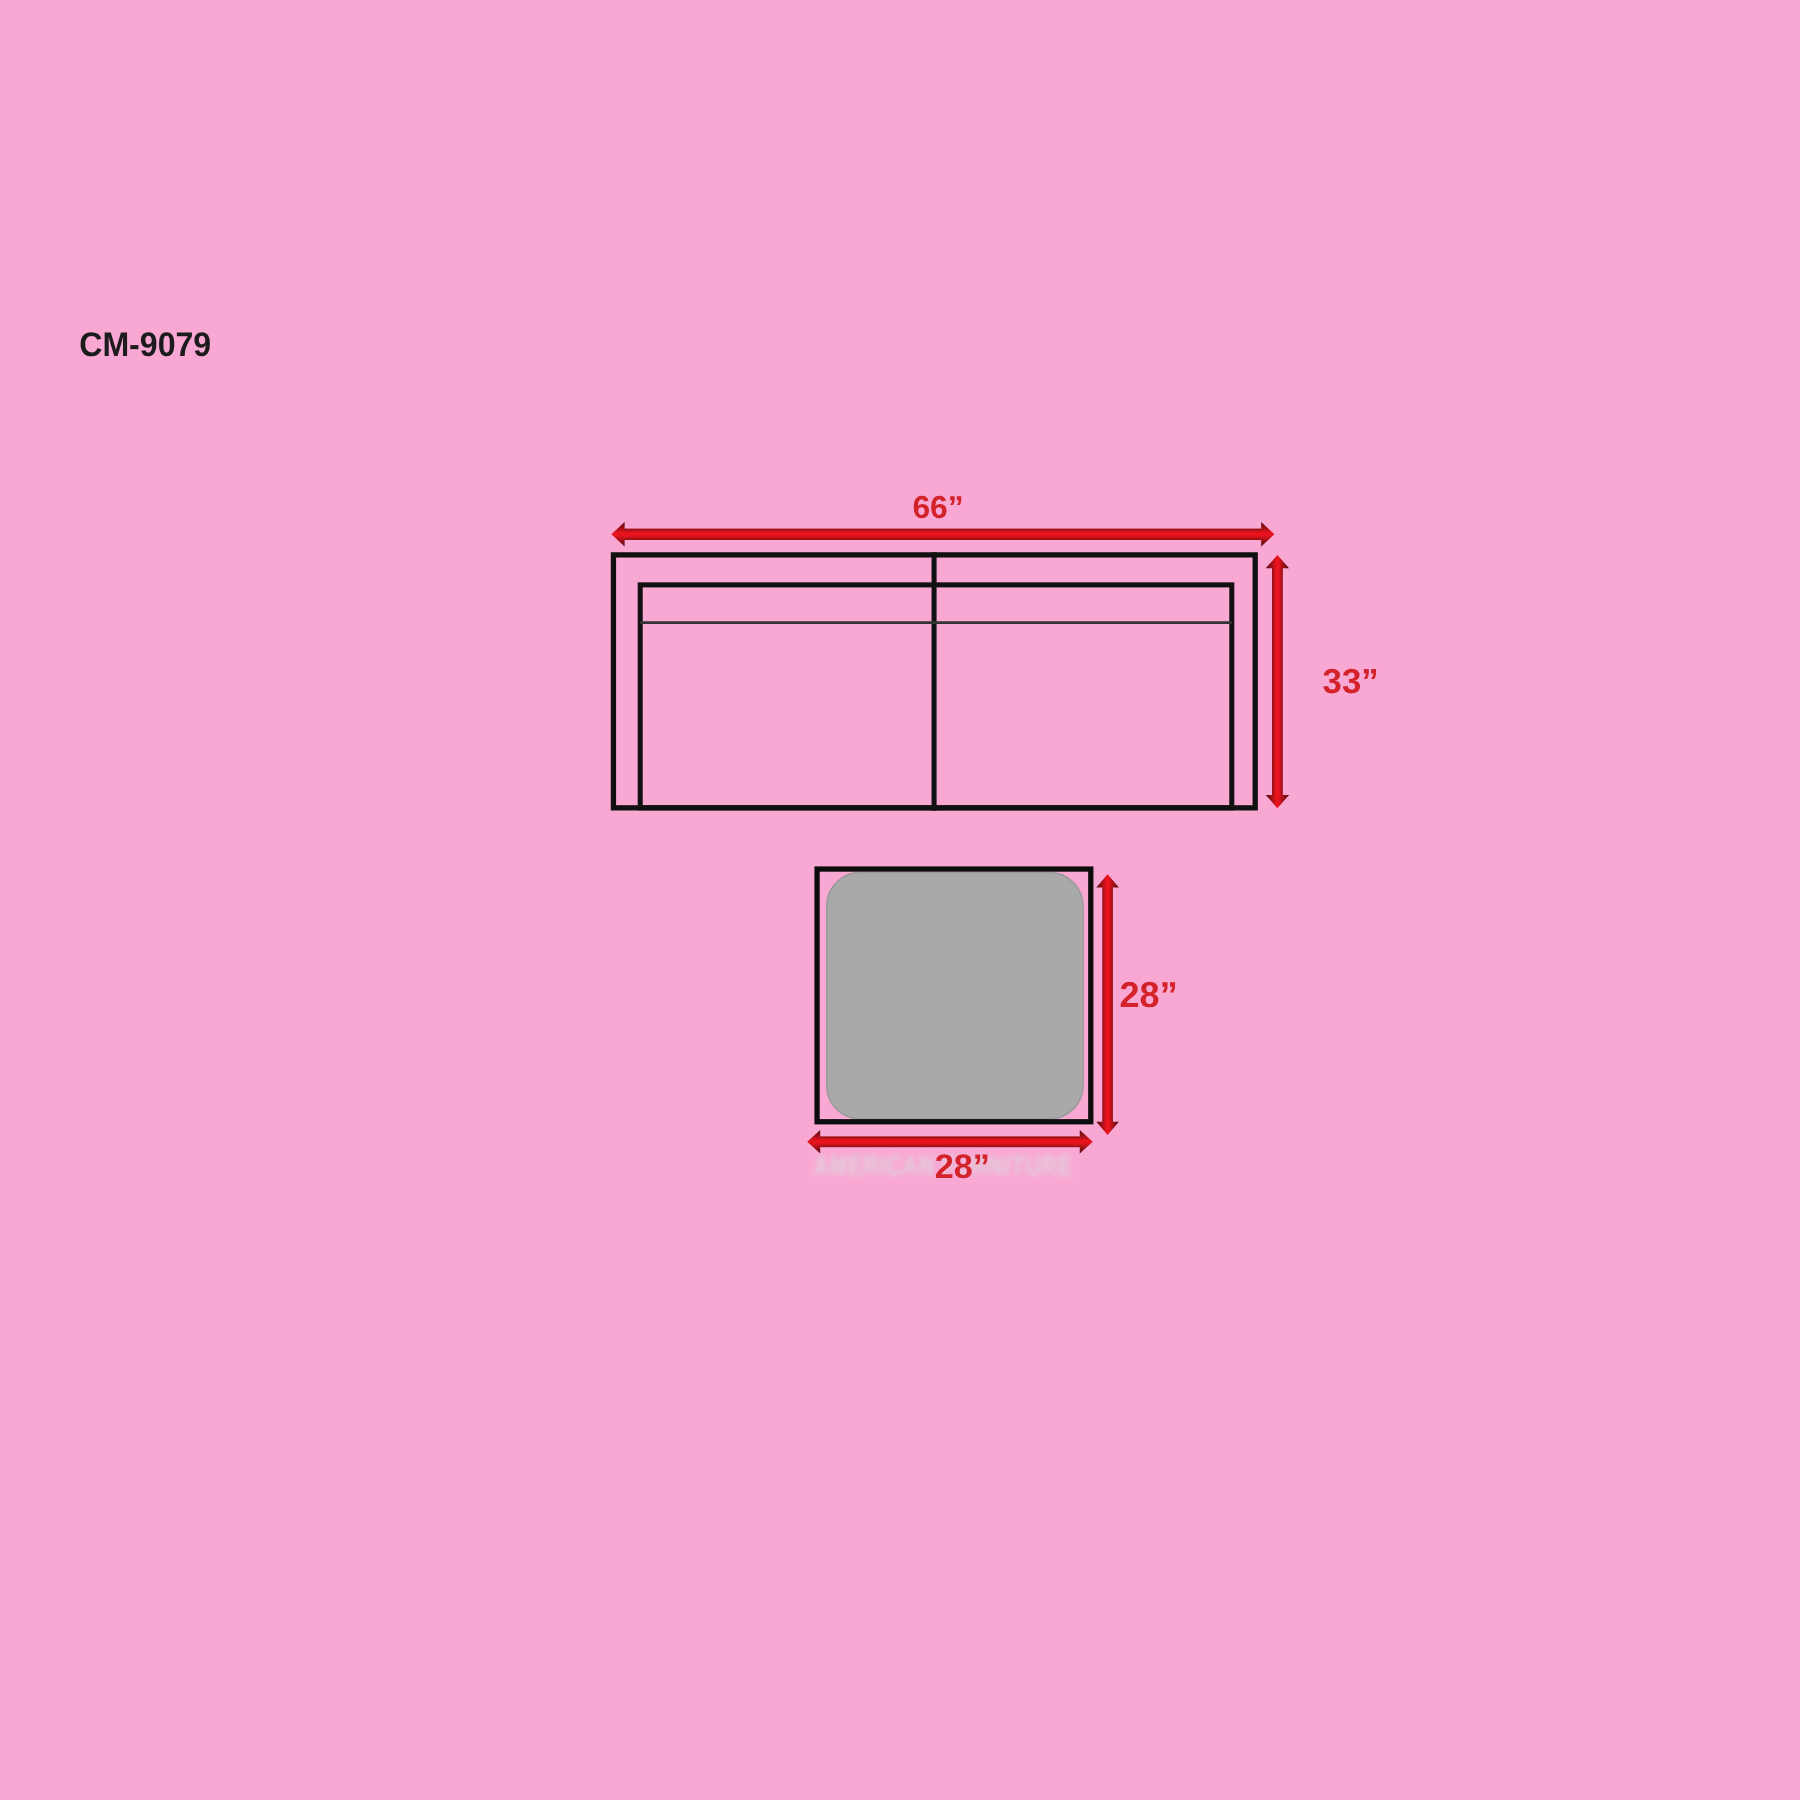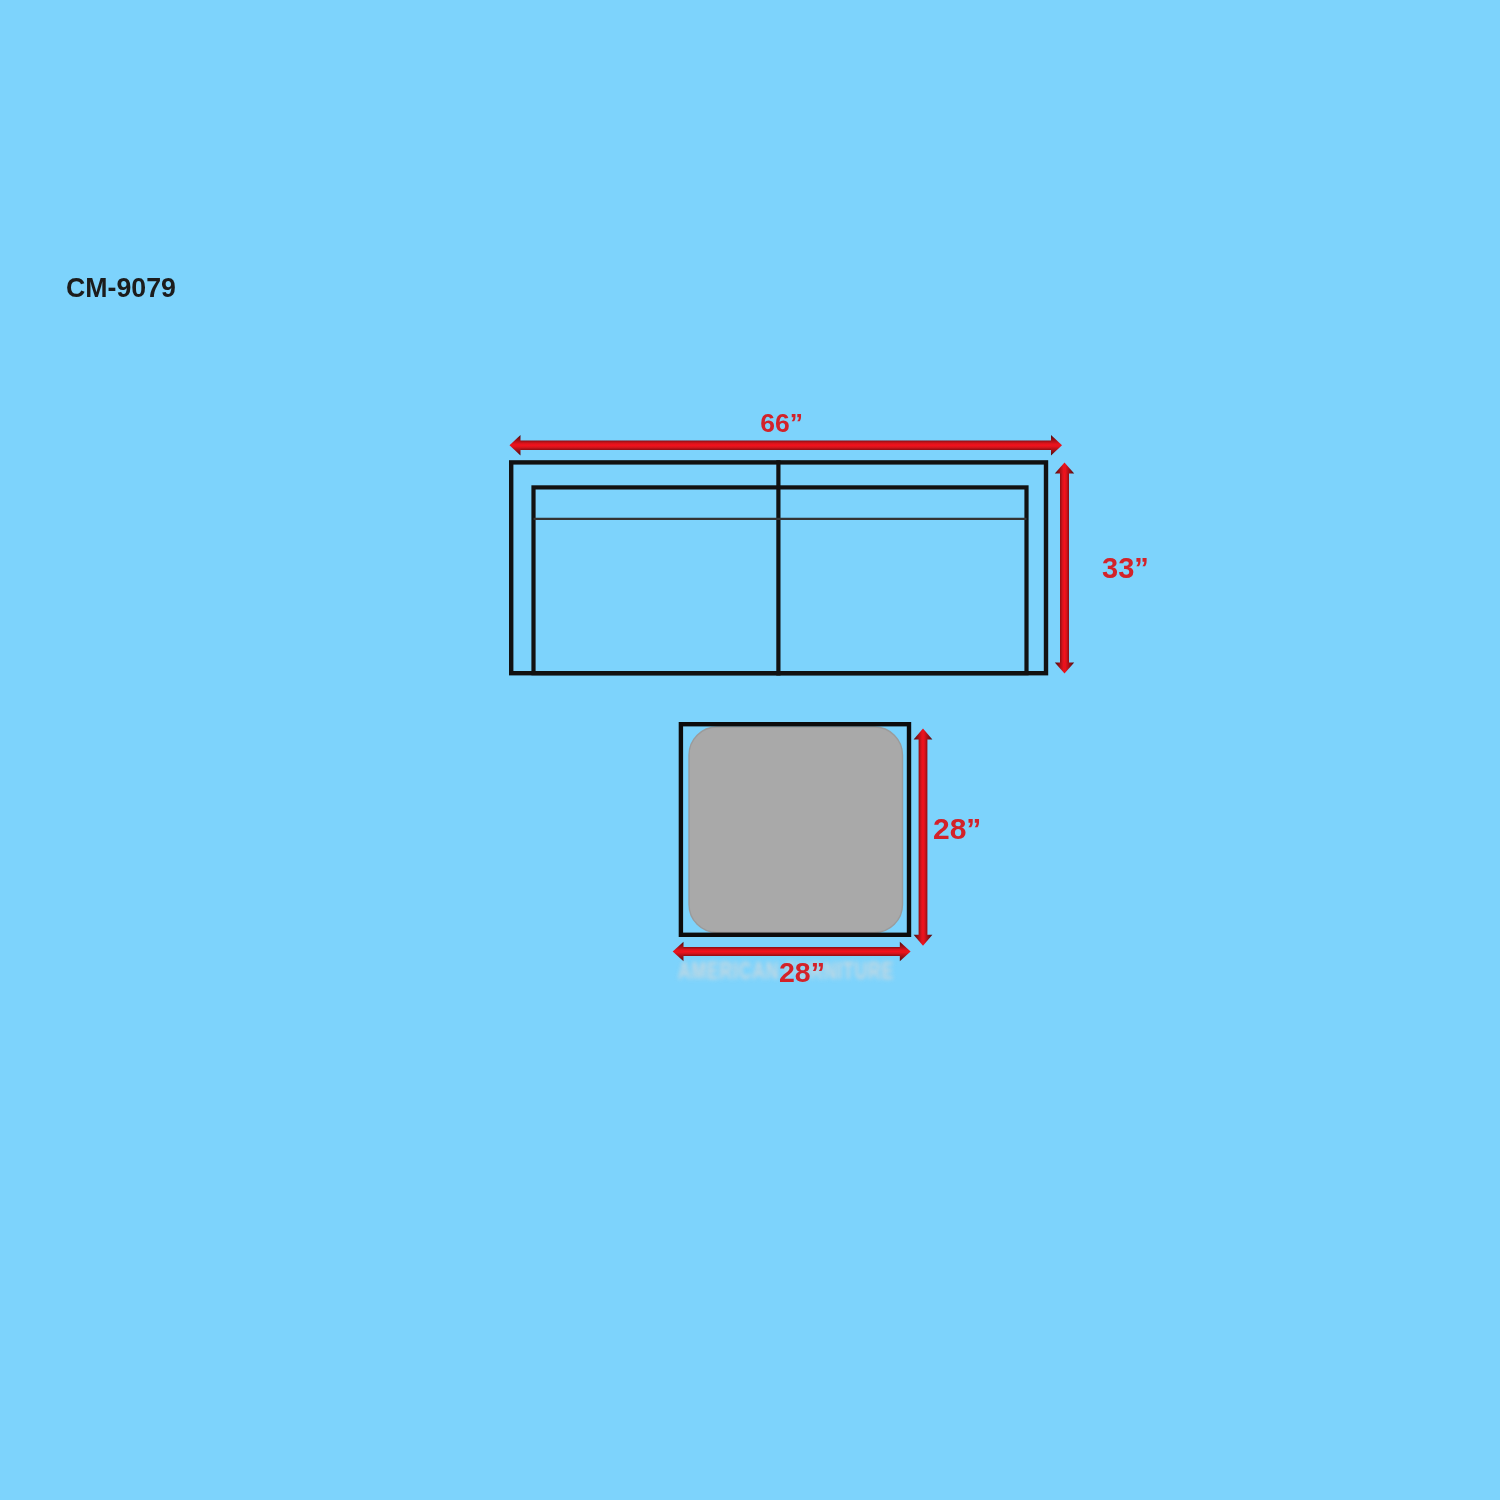--- a/index.html
+++ b/index.html
@@ -1,16 +1,16 @@
 <!DOCTYPE html>
 <html><head>
 <meta charset="utf-8">
 <style>
   html,body{margin:0;padding:0;background:#ffffff;}
-  .page{position:relative;width:1500px;height:1500px;background:#7dd3fc;overflow:hidden;
+  .page{position:relative;width:1500px;height:1500px;background:#f9a8d4;overflow:hidden;
         font-family:"Liberation Sans", sans-serif;}
   svg{position:absolute;left:0;top:0;}
 </style>
 </head>
 <body>
 <div class="page">
 <svg width="1500" height="1500" viewBox="0 0 1500 1500">
   <defs>
     <linearGradient id="redH" x1="0" y1="0" x2="0" y2="1">
       <stop offset="0" stop-color="#8e0d12"></stop>

